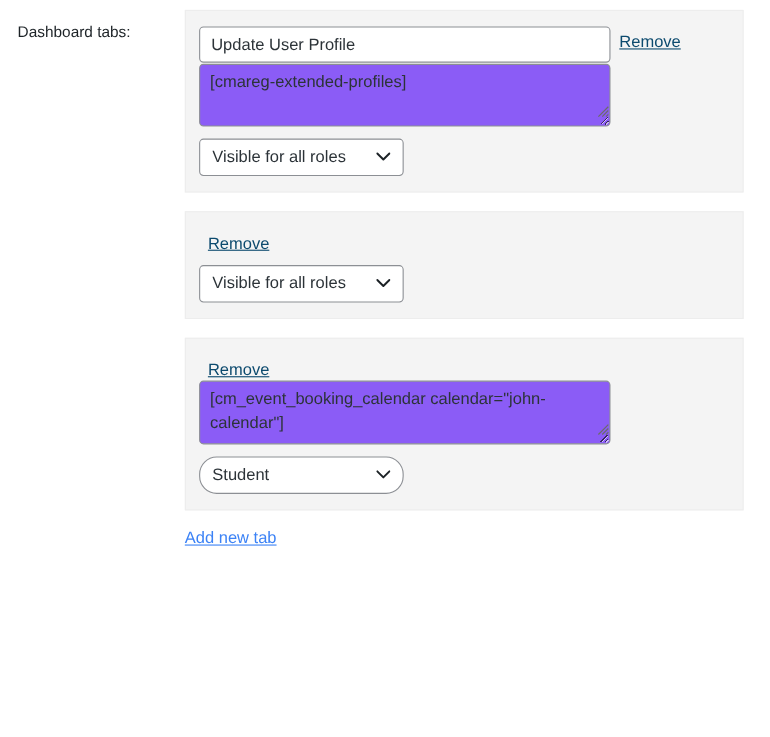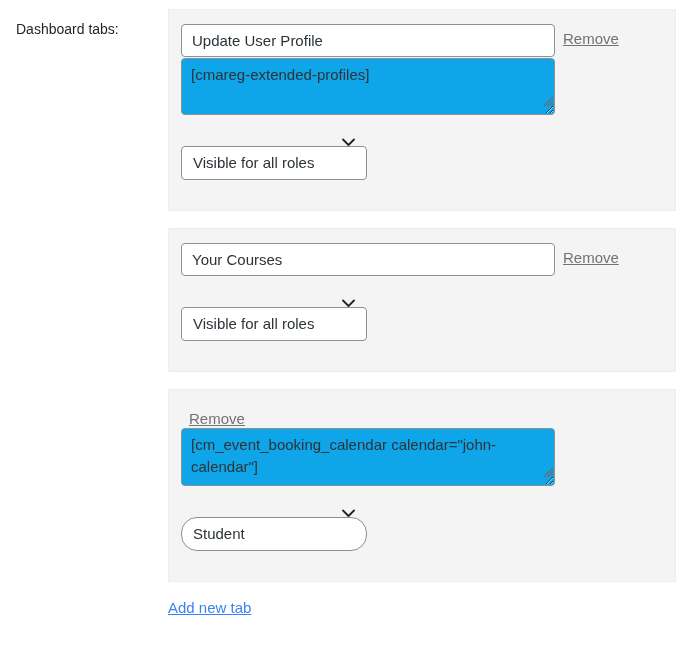--- a/index.html
+++ b/index.html
@@ -36,21 +36,21 @@
   .tabs-column {
     position: absolute;
     left: 168px;
     top: 9px;
     width: 508px;
   }
 
   .tab-panel {
     background: #f4f4f4;
     border: 1px solid #ededed;
-    padding: 14px 12px 30px 12px;
+    padding: 14px 12px 14px 12px;
     margin-bottom: 17px;
   }
 
   .tab-row-top {
     display: flex;
     align-items: flex-start;
   }
 
   .title-input {
     width: 374px;
@@ -64,36 +64,36 @@
     border-radius: 4px;
     outline: none;
     line-height: 25px;
   }
 
   .remove-link {
     display: inline-block;
     margin-left: 8px;
     margin-top: 6px;
     font-size: 15px;
-    color: #737373;
+    color: #0c4a6e;
     text-decoration: underline;
     cursor: pointer;
     white-space: nowrap;
   }
 
   .shortcode-area {
     display: block;
     width: 374px;
     margin-top: 1px;
     padding: 5px 9px;
     font-size: 15px;
     line-height: 22px;
     font-family: "Liberation Sans", sans-serif;
     color: #2c3338;
-    background: #0ea5e9;
+    background: #8b5cf6;
     border: 1px solid #8c8f94;
     border-radius: 4px;
     outline: none;
     resize: vertical;
     overflow: auto;
   }
   .shortcode-area.small  { height: 57px; }
   .shortcode-area.tall   { height: 128px; }
   .shortcode-area.medium { height: 58px; }
 
@@ -119,21 +119,20 @@
     padding: 0 36px 0 11px;
     font-size: 15px;
     font-family: "Liberation Sans", sans-serif;
     color: #2c3338;
     background: #ffffff;
     border: 1px solid #8c8f94;
     border-radius: 4px;
     outline: none;
     cursor: pointer;
     line-height: 32px;
-    margin-top: 20px;
   }
   .role-select.wide { width: 186px; }
   .role-select.auto { width: 186px; border-radius: 16px; }
 
   .select-caret {
     position: absolute;
     right: 12px;
     top: 12px;
     pointer-events: none;
     width: 13px;
@@ -183,21 +182,20 @@
       <div class="role-select-wrap">
         <select class="role-select wide"><option value="Visible for all roles">Visible for all roles</option><option value="Student">Student</option><option value="Teacher">Teacher</option><option value="Administrator">Administrator</option></select>
         <svg class="select-caret" viewBox="0 0 13 9">
           <path d="M1 1.5 L6.5 7 L12 1.5" stroke="#1d2327" stroke-width="1.8" fill="none" stroke-linecap="round" stroke-linejoin="round"></path>
         </svg>
       </div>
     </div>
 
     <div class="tab-panel">
       <div class="tab-row-top">
-        <input class="title-input" type="text" value="Your Courses" style="">
         <a class="remove-link">Remove</a>
       </div>
 
 
       <div class="role-select-wrap">
         <select class="role-select wide"><option value="Visible for all roles">Visible for all roles</option><option value="Student">Student</option><option value="Teacher">Teacher</option><option value="Administrator">Administrator</option></select>
         <svg class="select-caret" viewBox="0 0 13 9">
           <path d="M1 1.5 L6.5 7 L12 1.5" stroke="#1d2327" stroke-width="1.8" fill="none" stroke-linecap="round" stroke-linejoin="round"></path>
         </svg>
       </div>

